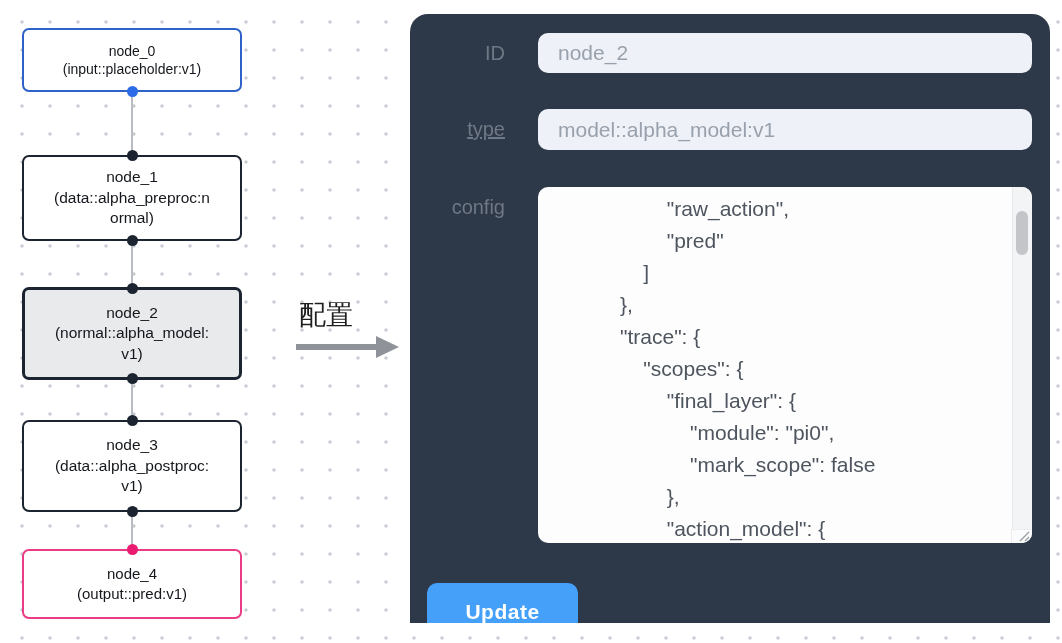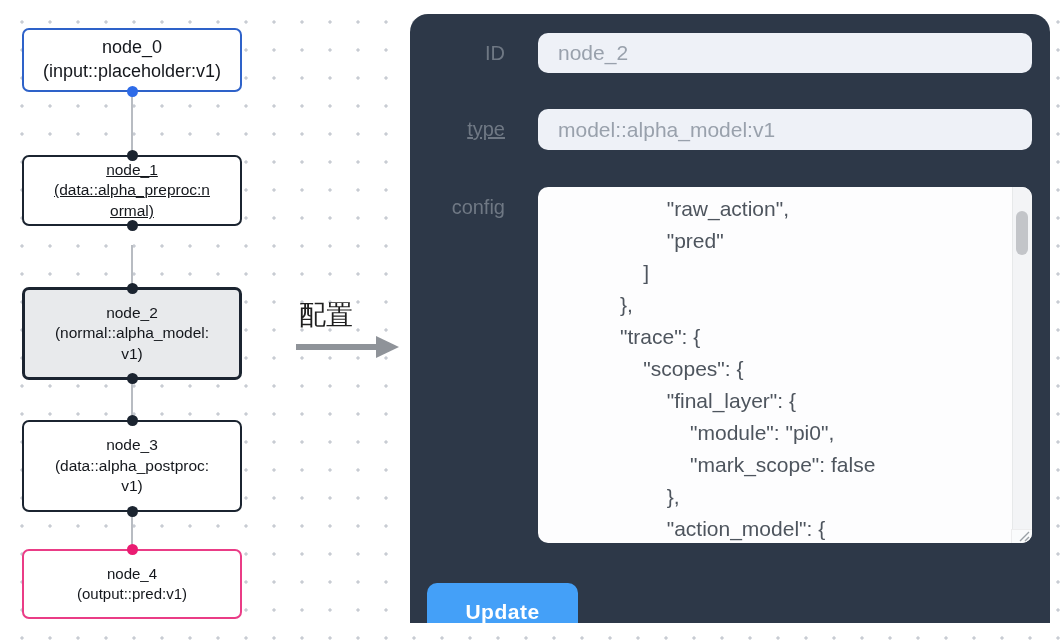--- a/index.html
+++ b/index.html
@@ -31,22 +31,22 @@
     flex-direction: column;
     align-items: center;
     justify-content: center;
     text-align: center;
     color: #14171c;
     line-height: 1.32;
   }
   .node .title { font-size: 15.5px; font-weight: 500; }
   .node .sub   { font-size: 15.5px; width: 158px; word-break: break-all; }
   .node.n0 { top: 28px;  height: 64px; border-color: #2e62c9; }
-  .node.n0 .title, .node.n0 .sub { font-size: 18px; width: auto; }
-  .node.n1 { top: 155px; height: 71px; text-decoration: underline; }
+  .node.n0 .title, .node.n0 .sub { font-size: 14px; width: auto; }
+  .node.n1 { top: 155px; height: 86px; }
   .node.n2 { top: 287px; height: 93px; background: #e8eaec; border-width: 3px; }
   .node.n3 { top: 420px; height: 92px; }
   .node.n4 { top: 549px; height: 70px; border-color: #ea3c86; }
   .node.n4 .title, .node.n4 .sub { font-size: 15px; width: auto; }
 
   .port {
     position: absolute;
     left: 50%;
     width: 11px; height: 11px;
     margin-left: -5.5px;

